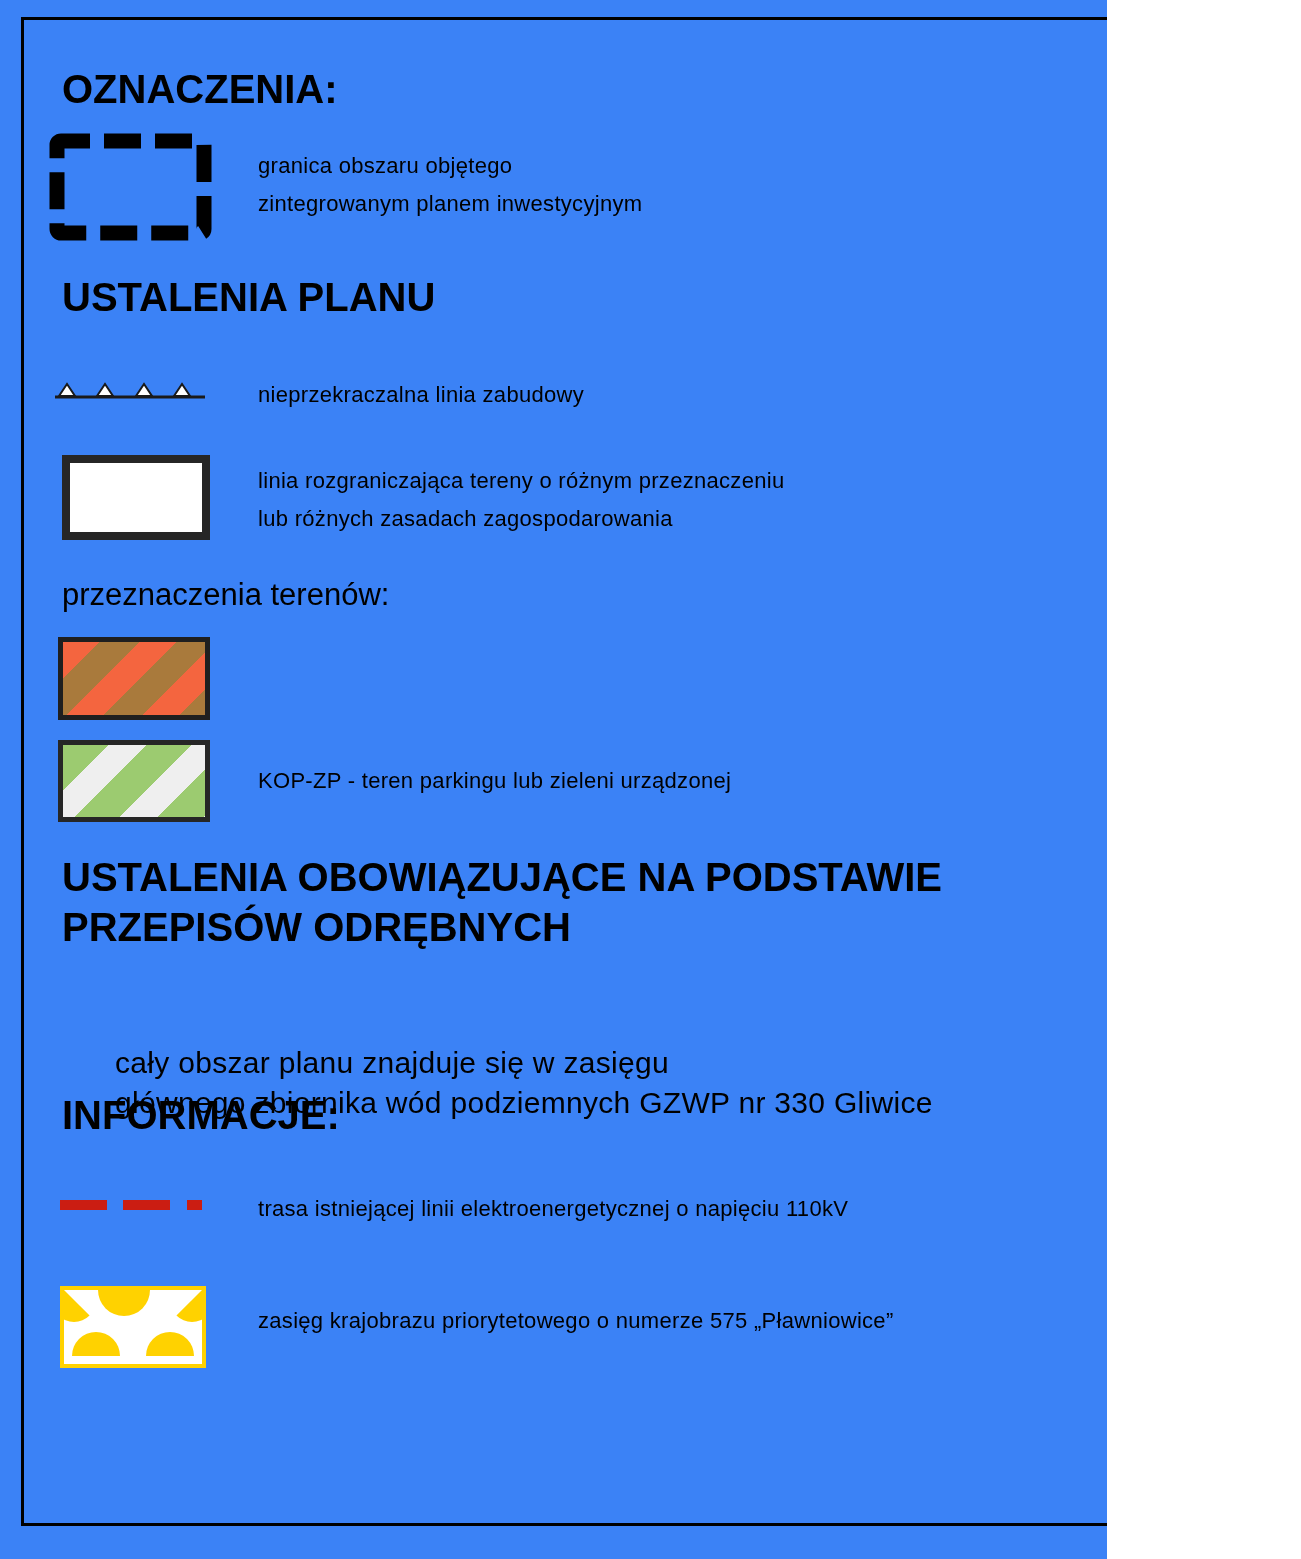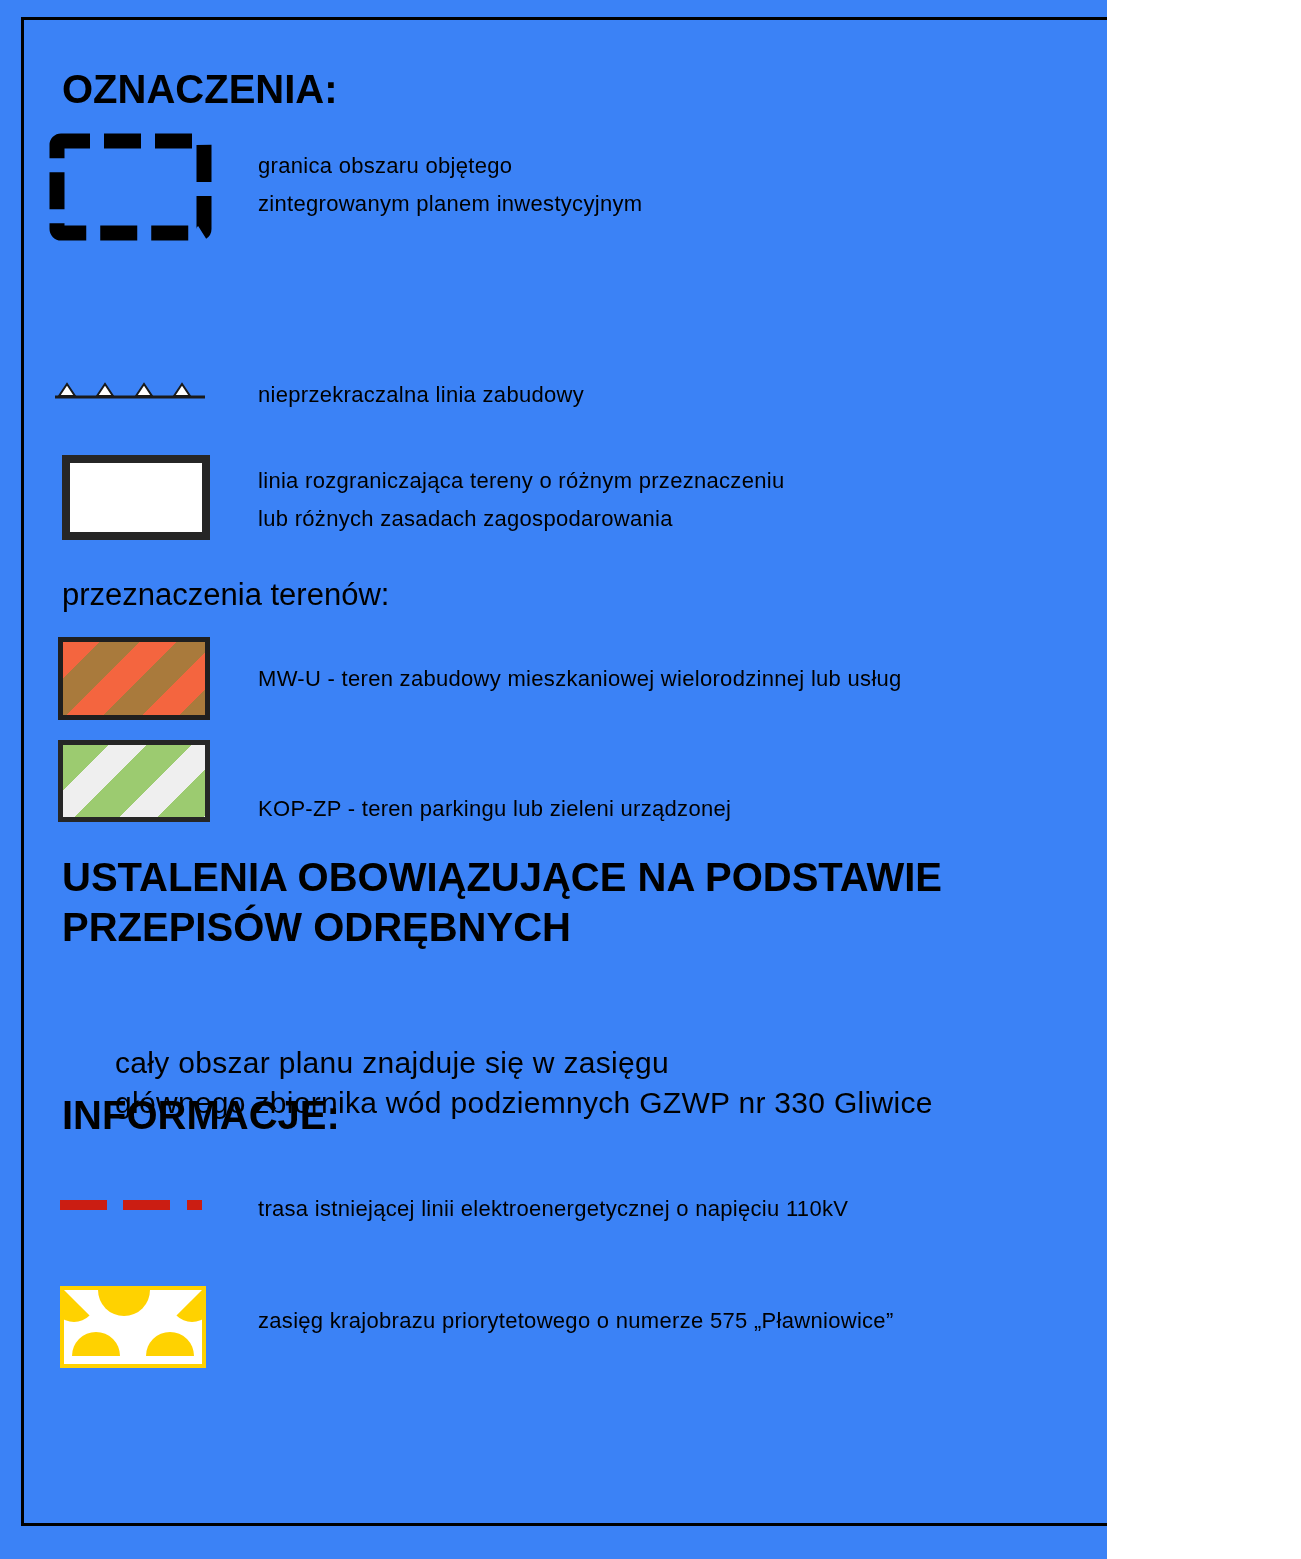--- a/index.html
+++ b/index.html
@@ -72,41 +72,41 @@
   <div class="frame"></div>
 
   <div class="h1" style="top:64px;">OZNACZENIA:</div>
 
   <svg class="sym" style="left:48px;top:132px;" width="165" height="110" viewBox="0 0 165 110">
     <rect x="9" y="9" width="147" height="92" rx="4" fill="none" stroke="#000000" stroke-width="15" stroke-dasharray="37 14" stroke-dashoffset="8"></rect>
   </svg>
   <div class="item-label" style="top:147px;">granica obszaru objętego
 zintegrowanym planem inwestycyjnym</div>
 
+  <div class="h1" style="top:272px;">USTALENIA PLANU</div>
 
   <svg class="sym" style="left:55px;top:370px;" width="150" height="34" viewBox="0 0 150 34">
     <line x1="0" y1="27" x2="150" y2="27" stroke="#1a1a1a" stroke-width="3"></line>
     <path d="M4 26 L12 14 L20 26 Z" fill="#ffffff" stroke="#1a1a1a" stroke-width="2"></path>
     <path d="M42 26 L50 14 L58 26 Z" fill="#ffffff" stroke="#1a1a1a" stroke-width="2"></path>
     <path d="M81 26 L89 14 L97 26 Z" fill="#ffffff" stroke="#1a1a1a" stroke-width="2"></path>
     <path d="M119 26 L127 14 L135 26 Z" fill="#ffffff" stroke="#1a1a1a" stroke-width="2"></path>
   </svg>
   <div class="item-label" style="top:376px;">nieprzekraczalna linia zabudowy</div>
 
   <div class="sym outline-rect"></div>
   <div class="item-label" style="top:462px;">linia rozgraniczająca tereny o różnym przeznaczeniu
 lub różnych zasadach zagospodarowania</div>
 
   <div class="sublabel" style="top:576px;">przeznaczenia terenów:</div>
 
   <div class="sym mwu-swatch"></div>
-  <div class="item-label" style="top:660px;">MW-U - teren zabudowy mieszkaniowej wielorodzinnej lub usług</div>
 
   <div class="sym kopzp-swatch"></div>
-  <div class="item-label" style="top:762px;margin-top:28px;">KOP-ZP - teren parkingu lub zieleni urządzonej</div>
+  <div class="item-label" style="top:762px;">KOP-ZP - teren parkingu lub zieleni urządzonej</div>
 
   <div class="h1" style="top:852px;">USTALENIA OBOWIĄZUJĄCE NA PODSTAWIE
 PRZEPISÓW ODRĘBNYCH</div>
 
   <div class="note" style="top:1000px;">cały obszar planu znajduje się w zasięgu
 głównego zbiornika wód podziemnych GZWP nr 330 Gliwice</div>
 
   <div class="h1" style="top:1090px;">INFORMACJE:</div>
 
   <div class="red-dashes">

